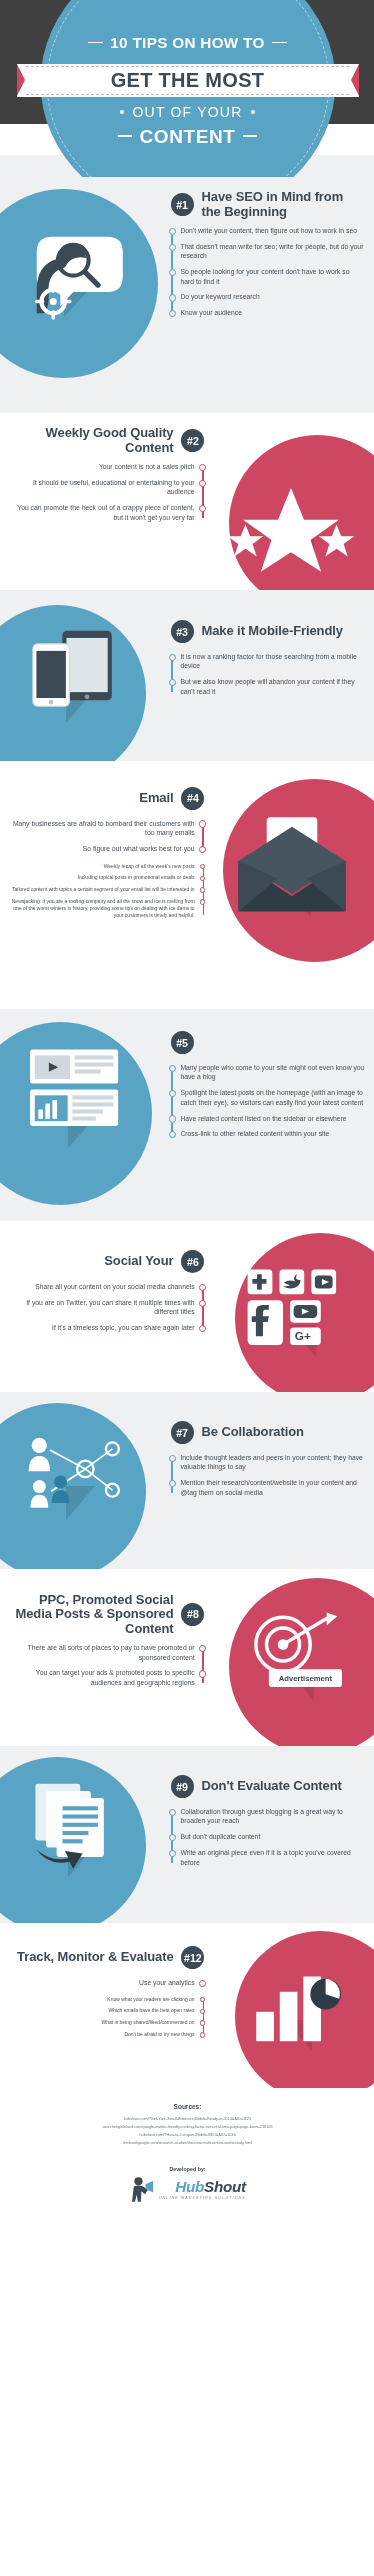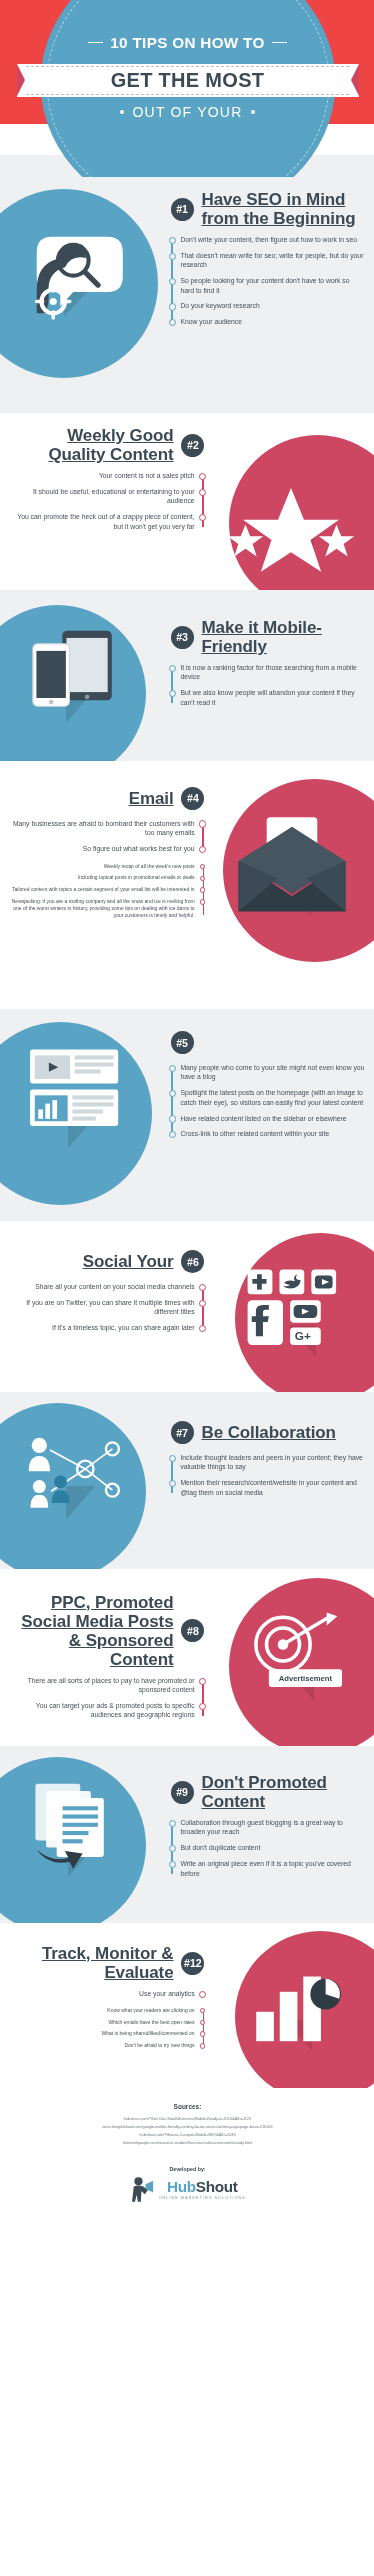--- a/index.html
+++ b/index.html
@@ -9,21 +9,21 @@
     background: #ffffff;
     color: #3b4a54;
     -webkit-font-smoothing: antialiased;
   }
   .page { width: 375px; position: relative; overflow: hidden; }
 
   
   .header {
     position: relative;
     height: 177px;
-    background: #ef4444;
+    background: #404040;
     overflow: hidden;
   }
   .header .disc {
     position: absolute;
     left: 50%;
     top: -53px;
     transform: translateX(-50%);
     width: 295px;
     height: 271px;
     background: #59a3c4;
@@ -186,26 +186,25 @@
     display: flex;
     align-items: center;
     justify-content: center;
     border: 2.4px solid rgba(255,255,255,.95);
     box-shadow: 0 0 0 0 rgba(0,0,0,0);
   }
   .tip.alt-gray .badge { border-color: #eff0f1; }
   .tip.alt-white .badge { border-color: #ffffff; }
 
   .tip-title {
-    font-size: 17px;
+    font-size: 13px;
     font-weight: bold;
     line-height: 1.12;
     color: #3b4a54;
     letter-spacing: -0.1px;
-    text-decoration: underline;
   }
 
   
   .bullets {
     position: relative;
     list-style: none;
   }
   .tip.left-img .bullets { padding-left: 11.8px; }
   .tip.right-img .bullets { padding-right: 11.8px; }
 
@@ -288,21 +287,21 @@
     font-weight: bold;
     color: #3b4a54;
     margin-bottom: 4.7px;
   }
   .logo-row {
     display: flex;
     align-items: center;
     justify-content: center;
     gap: 3.5px;
   }
-  .logo-text { text-align: center; }
+  .logo-text { text-align: right; font-style: italic; }
   .logo-main {
     font-size: 15.3px;
     font-weight: bold;
     color: #3b4a54;
     line-height: 1;
     letter-spacing: -0.3px;
   }
   .logo-main .hs-blue { color: #59a3c4; }
   .logo-sub {
     font-size: 3.5px;
@@ -329,20 +328,23 @@
 
     <div class="ribbon">
       <div class="rdash"></div>
       <span>GET THE MOST</span>
     </div>
 
     <div class="hdr-line3">
       <span class="dot"></span><span>OUT OF YOUR</span><span class="dot"></span>
     </div>
 
+    <div class="hdr-line4">
+      <span class="dash"></span><span>CONTENT</span><span class="dash"></span>
+    </div>
   </div>
 
   <div class="tip left-img alt-gray rail-blue" style="min-height:236px;">
     <div class="bigcircle blue" style="top:11.8px;width:189px;height:189px;"></div>
     <svg class="art" width="118" height="112" viewBox="0 0 200 190" style="left:19px;top:42px;">
       <path d="M150 30 q26 0 26 26 v42 q0 26 -26 26 h-58 l-22 24 v-24 h-14 q-26 0 -26 -26 v-42 q0 -26 26 -26 z" fill="#ffffff"></path>
       <circle cx="92" cy="70" r="26" fill="none" stroke="#3b4a54" stroke-width="7"></circle>
       <line x1="112" y1="90" x2="134" y2="112" stroke="#3b4a54" stroke-width="9" stroke-linecap="round"></line>
       <path d="M30 120 q0 -42 34 -52 q14 -30 44 -24 l6 22 q-26 -6 -36 16 q-30 8 -28 42 q2 26 -8 36 h-12 z" fill="#3b4a54"></path>
       <circle cx="58" cy="140" r="20" fill="none" stroke="#ffffff" stroke-width="7"></circle>
@@ -591,21 +593,21 @@
         <rect x="62" y="86" width="44" height="7"></rect>
         <rect x="62" y="100" width="34" height="7"></rect>
       </g>
       <path d="M18 118 q26 22 54 14 l-6 -12 l30 4 l-16 26 l-6 -12 q-36 8 -56 -20z" fill="#2f3c45"></path>
     </svg>
     <div class="shadow-tri" style="left:68px;top:98px;width:0;height:0;border-left:29.5px solid rgba(0,0,0,.12);border-bottom:33px solid transparent;"></div>
 
     <div class="content" style="padding-top:27px;">
       <div class="tip-head">
         <div class="badge">#9</div>
-        <div class="tip-title">Don't Promoted Content</div>
+        <div class="tip-title">Don't Evaluate Content</div>
       </div>
       <ul class="bullets">
         <li>Collaboration through guest blogging is a great way to broaden your reach</li>
         <li>But don't duplicate content</li>
         <li>Write an original piece even if it is a topic you've covered before</li>
       </ul>
     </div>
   </div>
 
   <div class="tip right-img alt-white rail-red" style="min-height:165px;">

